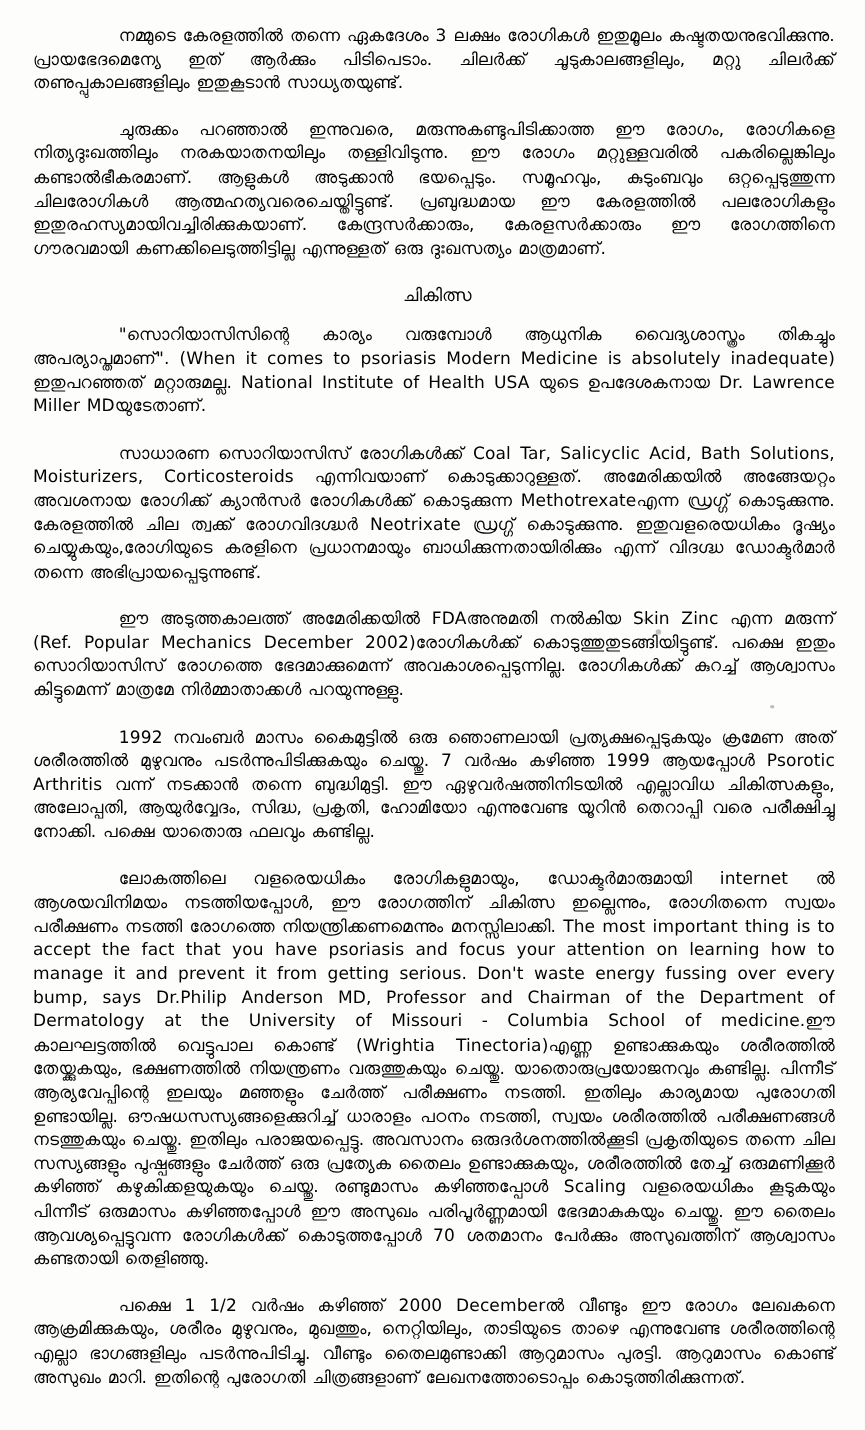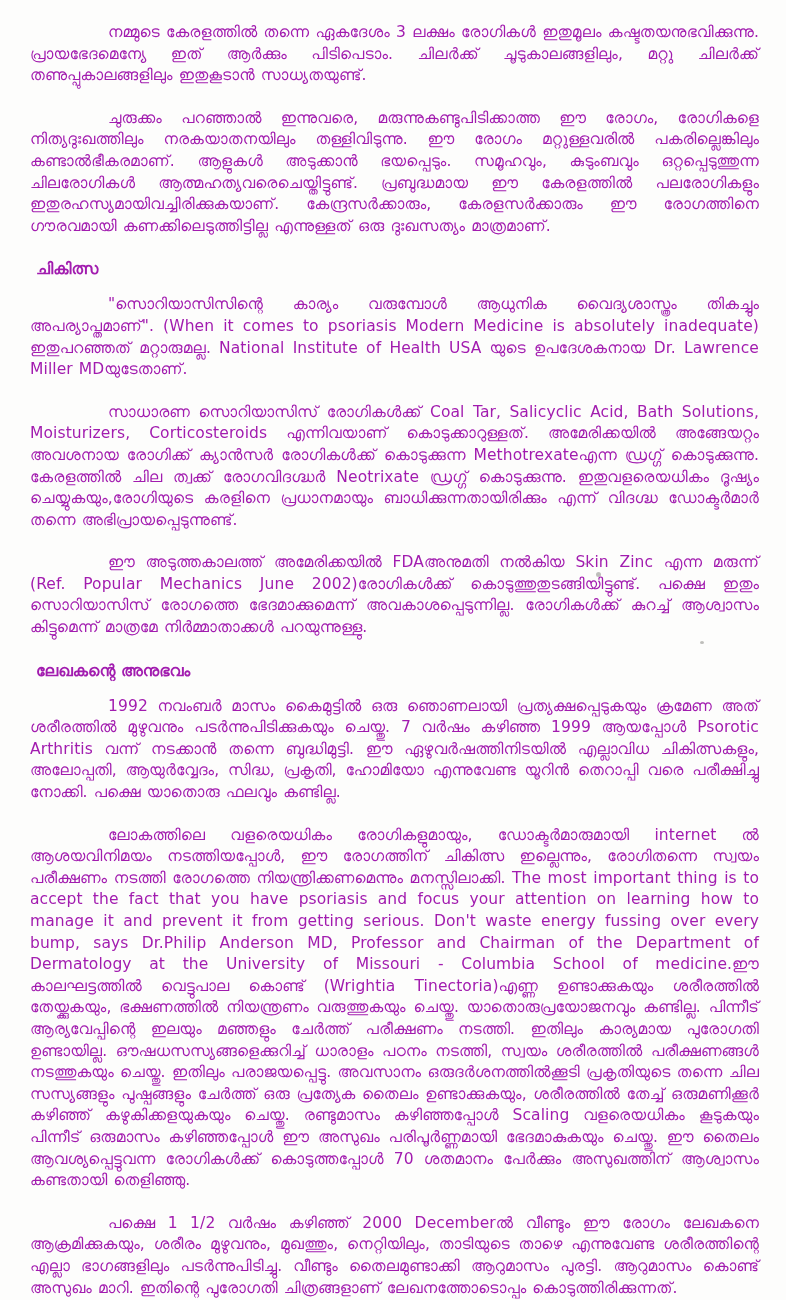--- a/index.html
+++ b/index.html
@@ -12,37 +12,38 @@
     background: #f6f6f4;
     overflow: hidden;
     font-family: "DejaVu Sans", sans-serif;
   }
   .page {
     position: relative;
     box-sizing: border-box;
     width: 786px;
     height: 1300px;
     background: #fdfdfc;
-    color: #a21caf;
+    color: #000000;
     padding: 22px 27px 0 30px;
   }
   .para {
     margin: 0 0 21px 0;
     text-align: justify;
     text-indent: 78px;
     font-size: 15.5px;
     line-height: 21.6px;
     letter-spacing: 0.1px;
     word-spacing: 1px;
   }
   .heading {
     margin: 2px 0 14px 6px;
     font-size: 16px;
-    font-weight: 700;
+    font-weight: 400;
     line-height: 22px;
+    text-align: center;
   }
   .speck {
     position: absolute;
     background: #8a8a85;
     border-radius: 50%;
     opacity: 0.55;
   }
   .speck.s1 { left: 596px; top: 572px; width: 5px; height: 5px; }
   .speck.s2 { left: 612px; top: 584px; width: 3px; height: 3px; }
   .speck.s3 { left: 700px; top: 641px; width: 4px; height: 3px; }
@@ -56,23 +57,22 @@
   <p class="para">നമ്മുടെ കേരളത്തിൽ തന്നെ ഏകദേശം 3 ലക്ഷം രോഗികൾ ഇതുമൂലം കഷ്ടതയനുഭവിക്കുന്നു. പ്രായഭേദമെന്യേ ഇത് ആർക്കും പിടിപെടാം. ചിലർക്ക് ചൂടുകാലങ്ങളിലും, മറ്റു ചിലർക്ക് തണുപ്പുകാലങ്ങളിലും ഇതുകൂടാൻ സാധ്യതയുണ്ട്.</p>
 
   <p class="para">ചുരുക്കം പറഞ്ഞാൽ ഇന്നുവരെ, മരുന്നുകണ്ടുപിടിക്കാത്ത ഈ രോഗം, രോഗികളെ നിത്യദുഃഖത്തിലും നരകയാതനയിലും തള്ളിവിടുന്നു. ഈ രോഗം മറ്റുള്ളവരിൽ പകരില്ലെങ്കിലും കണ്ടാൽഭീകരമാണ്. ആളുകൾ അടുക്കാൻ ഭയപ്പെടും. സമൂഹവും, കുടുംബവും ഒറ്റപ്പെടുത്തുന്ന ചിലരോഗികൾ ആത്മഹത്യവരെചെയ്തിട്ടുണ്ട്. പ്രബുദ്ധമായ ഈ കേരളത്തിൽ പലരോഗികളും ഇതുരഹസ്യമായിവച്ചിരിക്കുകയാണ്. കേന്ദ്രസർക്കാരും, കേരളസർക്കാരും ഈ രോഗത്തിനെ ഗൗരവമായി കണക്കിലെടുത്തിട്ടില്ല എന്നുള്ളത് ഒരു ദുഃഖസത്യം മാത്രമാണ്.</p>
 
   <div class="heading">ചികിത്സ</div>
 
   <p class="para">"സൊറിയാസിസിന്റെ കാര്യം വരുമ്പോൾ ആധുനിക വൈദ്യശാസ്ത്രം തികച്ചും അപര്യാപ്തമാണ്". (When it comes to psoriasis Modern Medicine is absolutely inadequate) ഇതുപറഞ്ഞത് മറ്റാരുമല്ല. National Institute of Health USA യുടെ ഉപദേശകനായ Dr. Lawrence Miller MDയുടേതാണ്.</p>
 
   <p class="para">സാധാരണ സൊറിയാസിസ് രോഗികൾക്ക് Coal Tar, Salicyclic Acid, Bath Solutions, Moisturizers, Corticosteroids എന്നിവയാണ് കൊടുക്കാറുള്ളത്. അമേരിക്കയിൽ അങ്ങേയറ്റം അവശനായ രോഗിക്ക് ക്യാൻസർ രോഗികൾക്ക് കൊടുക്കുന്ന Methotrexateഎന്ന ഡ്രഗ്ഗ് കൊടുക്കുന്നു. കേരളത്തിൽ ചില ത്വക്ക് രോഗവിദഗ്ദ്ധർ Neotrixate ഡ്രഗ്ഗ് കൊടുക്കുന്നു. ഇതുവളരെയധികം ദൂഷ്യം ചെയ്യുകയും,രോഗിയുടെ കരളിനെ പ്രധാനമായും ബാധിക്കുന്നതായിരിക്കും എന്ന് വിദഗ്ദ്ധ ഡോക്ടർമാർ തന്നെ അഭിപ്രായപ്പെടുന്നുണ്ട്.</p>
 
-  <p class="para">ഈ അടുത്തകാലത്ത് അമേരിക്കയിൽ FDAഅനുമതി നൽകിയ  Skin Zinc എന്ന മരുന്ന് (Ref. Popular Mechanics June 2002)രോഗികൾക്ക് കൊടുത്തുതുടങ്ങിയിട്ടുണ്ട്. പക്ഷെ ഇതും സൊറിയാസിസ് രോഗത്തെ ഭേദമാക്കുമെന്ന് അവകാശപ്പെടുന്നില്ല. രോഗികൾക്ക് കുറച്ച് ആശ്വാസം കിട്ടുമെന്ന് മാത്രമേ നിർമ്മാതാക്കൾ പറയുന്നുള്ളു.</p>
+  <p class="para">ഈ അടുത്തകാലത്ത് അമേരിക്കയിൽ FDAഅനുമതി നൽകിയ  Skin Zinc എന്ന മരുന്ന് (Ref. Popular Mechanics December 2002)രോഗികൾക്ക് കൊടുത്തുതുടങ്ങിയിട്ടുണ്ട്. പക്ഷെ ഇതും സൊറിയാസിസ് രോഗത്തെ ഭേദമാക്കുമെന്ന് അവകാശപ്പെടുന്നില്ല. രോഗികൾക്ക് കുറച്ച് ആശ്വാസം കിട്ടുമെന്ന് മാത്രമേ നിർമ്മാതാക്കൾ പറയുന്നുള്ളു.</p>
 
-  <div class="heading">ലേഖകന്റെ അനുഭവം</div>
 
   <p class="para">1992 നവംബർ മാസം കൈമുട്ടിൽ ഒരു ഞൊണലായി പ്രത്യക്ഷപ്പെടുകയും ക്രമേണ അത് ശരീരത്തിൽ മുഴുവനും പടർന്നുപിടിക്കുകയും ചെയ്തു. 7 വർഷം കഴിഞ്ഞ 1999 ആയപ്പോൾ Psorotic Arthritis വന്ന് നടക്കാൻ തന്നെ ബുദ്ധിമുട്ടി. ഈ ഏഴുവർഷത്തിനിടയിൽ എല്ലാവിധ ചികിത്സകളും, അലോപ്പതി, ആയുർവ്വേദം, സിദ്ധ, പ്രകൃതി, ഹോമിയോ എന്നുവേണ്ട യൂറിൻ തെറാപ്പി വരെ പരീക്ഷിച്ചു നോക്കി. പക്ഷെ യാതൊരു ഫലവും കണ്ടില്ല.</p>
 
 
   <p class="para">ലോകത്തിലെ വളരെയധികം രോഗികളുമായും, ഡോക്ടർമാരുമായി internet ൽ ആശയവിനിമയം നടത്തിയപ്പോൾ, ഈ രോഗത്തിന് ചികിത്സ ഇല്ലെന്നും, രോഗിതന്നെ സ്വയം പരീക്ഷണം നടത്തി രോഗത്തെ നിയന്ത്രിക്കണമെന്നും മനസ്സിലാക്കി. The most important thing is to accept the fact that you have psoriasis and focus your attention on learning how to manage it and prevent it from getting serious. Don't waste energy fussing over every bump, says Dr.Philip Anderson MD, Professor and Chairman of the Department of Dermatology at the University of Missouri - Columbia School of medicine.ഈ കാലഘട്ടത്തിൽ വെട്ടുപാല കൊണ്ട് (Wrightia Tinectoria)എണ്ണ ഉണ്ടാക്കുകയും ശരീരത്തിൽ തേയ്ക്കുകയും, ഭക്ഷണത്തിൽ നിയന്ത്രണം വരുത്തുകയും ചെയ്തു. യാതൊരുപ്രയോജനവും കണ്ടില്ല. പിന്നീട് ആര്യവേപ്പിന്റെ ഇലയും മഞ്ഞളും ചേർത്ത് പരീക്ഷണം നടത്തി. ഇതിലും കാര്യമായ പുരോഗതി ഉണ്ടായില്ല. ഔഷധസസ്യങ്ങളെക്കുറിച്ച് ധാരാളം പഠനം നടത്തി, സ്വയം ശരീരത്തിൽ പരീക്ഷണങ്ങൾ നടത്തുകയും ചെയ്തു. ഇതിലും പരാജയപ്പെട്ടു. അവസാനം ഒരുദർശനത്തിൽക്കൂടി പ്രകൃതിയുടെ തന്നെ ചില സസ്യങ്ങളും പുഷ്പങ്ങളും ചേർത്ത് ഒരു പ്രത്യേക തൈലം ഉണ്ടാക്കുകയും, ശരീരത്തിൽ തേച്ച് ഒരുമണിക്കൂർ കഴിഞ്ഞ് കഴുകിക്കളയുകയും ചെയ്തു. രണ്ടുമാസം കഴിഞ്ഞപ്പോൾ Scaling വളരെയധികം കൂടുകയും പിന്നീട് ഒരുമാസം കഴിഞ്ഞപ്പോൾ ഈ അസുഖം പരിപൂർണ്ണമായി ഭേദമാകുകയും ചെയ്തു. ഈ തൈലം ആവശ്യപ്പെട്ടുവന്ന രോഗികൾക്ക് കൊടുത്തപ്പോൾ 70 ശതമാനം പേർക്കും അസുഖത്തിന് ആശ്വാസം കണ്ടതായി തെളിഞ്ഞു.</p>
 
   <p class="para">പക്ഷെ 1 1/2 വർഷം കഴിഞ്ഞ് 2000 Decemberൽ വീണ്ടും ഈ രോഗം ലേഖകനെ ആക്രമിക്കുകയും, ശരീരം മുഴുവനും, മുഖത്തും, നെറ്റിയിലും, താടിയുടെ താഴെ എന്നുവേണ്ട ശരീരത്തിന്റെ എല്ലാ ഭാഗങ്ങളിലും പടർന്നുപിടിച്ചു. വീണ്ടും തൈലമുണ്ടാക്കി ആറുമാസം പുരട്ടി. ആറുമാസം കൊണ്ട് അസുഖം മാറി. ഇതിന്റെ പുരോഗതി ചിത്രങ്ങളാണ് ലേഖനത്തോടൊപ്പം കൊടുത്തിരിക്കുന്നത്.</p>
 
   <span class="speck s1"></span>
   <span class="speck s2"></span>

